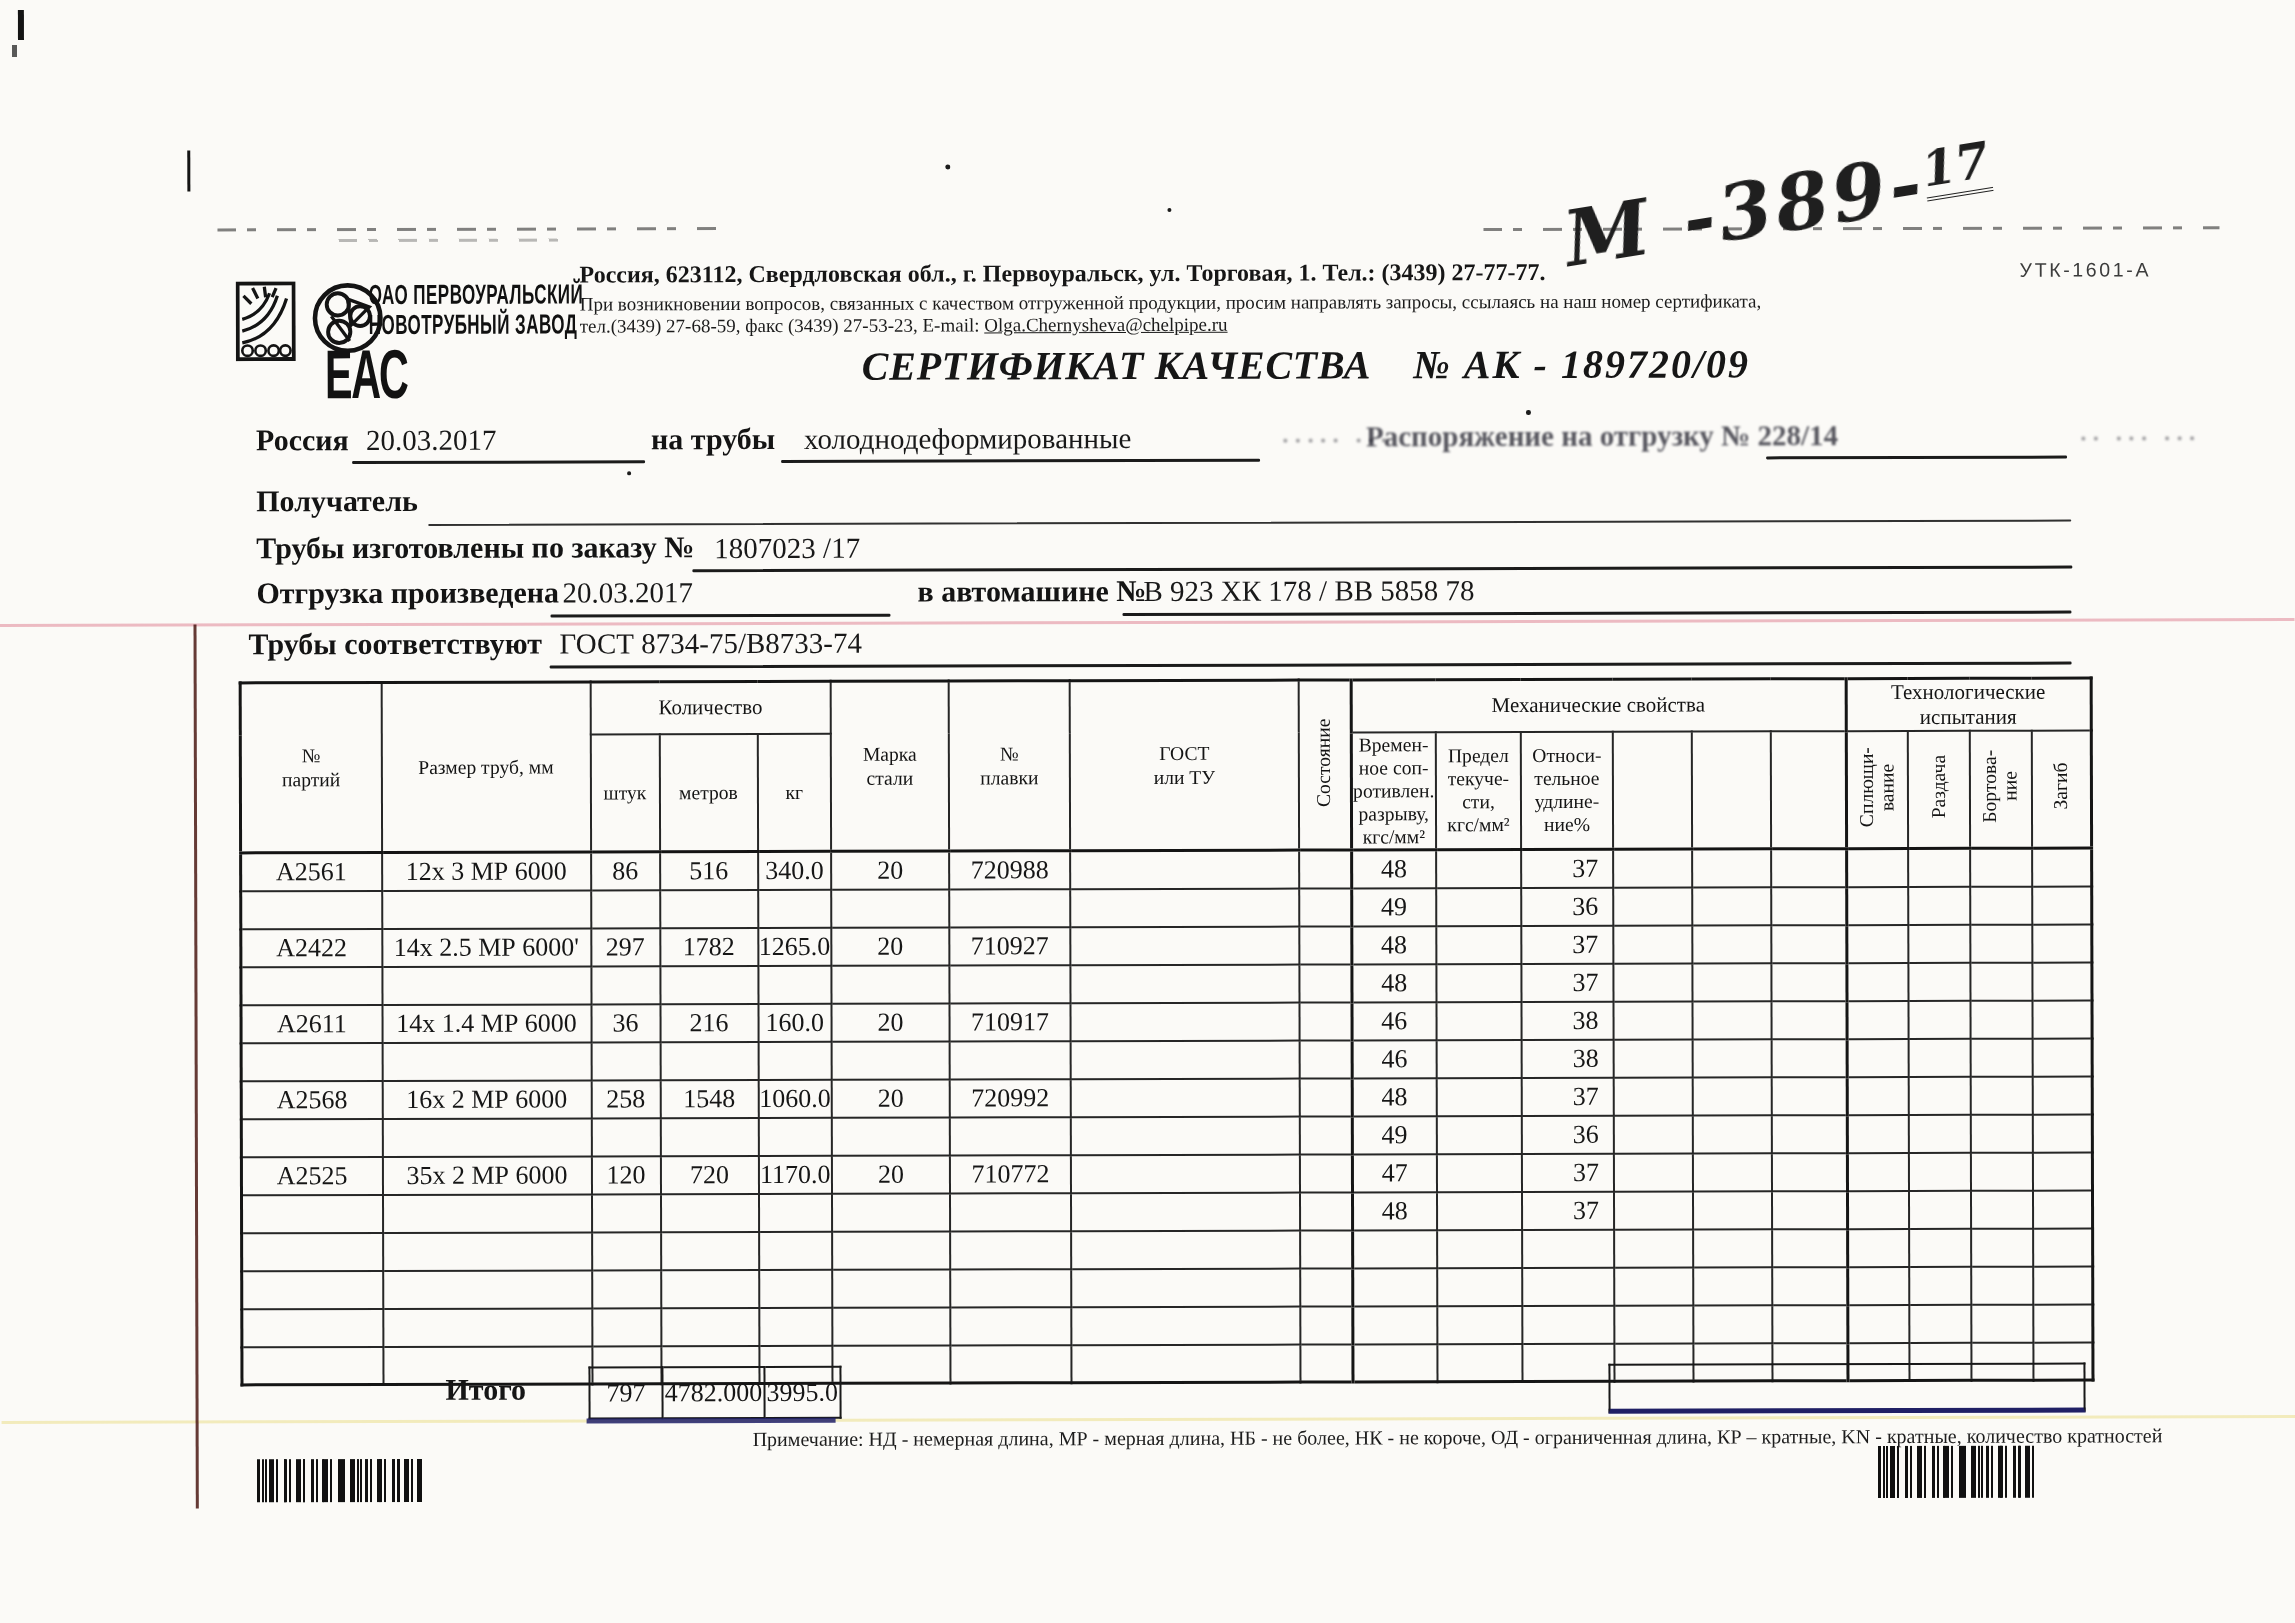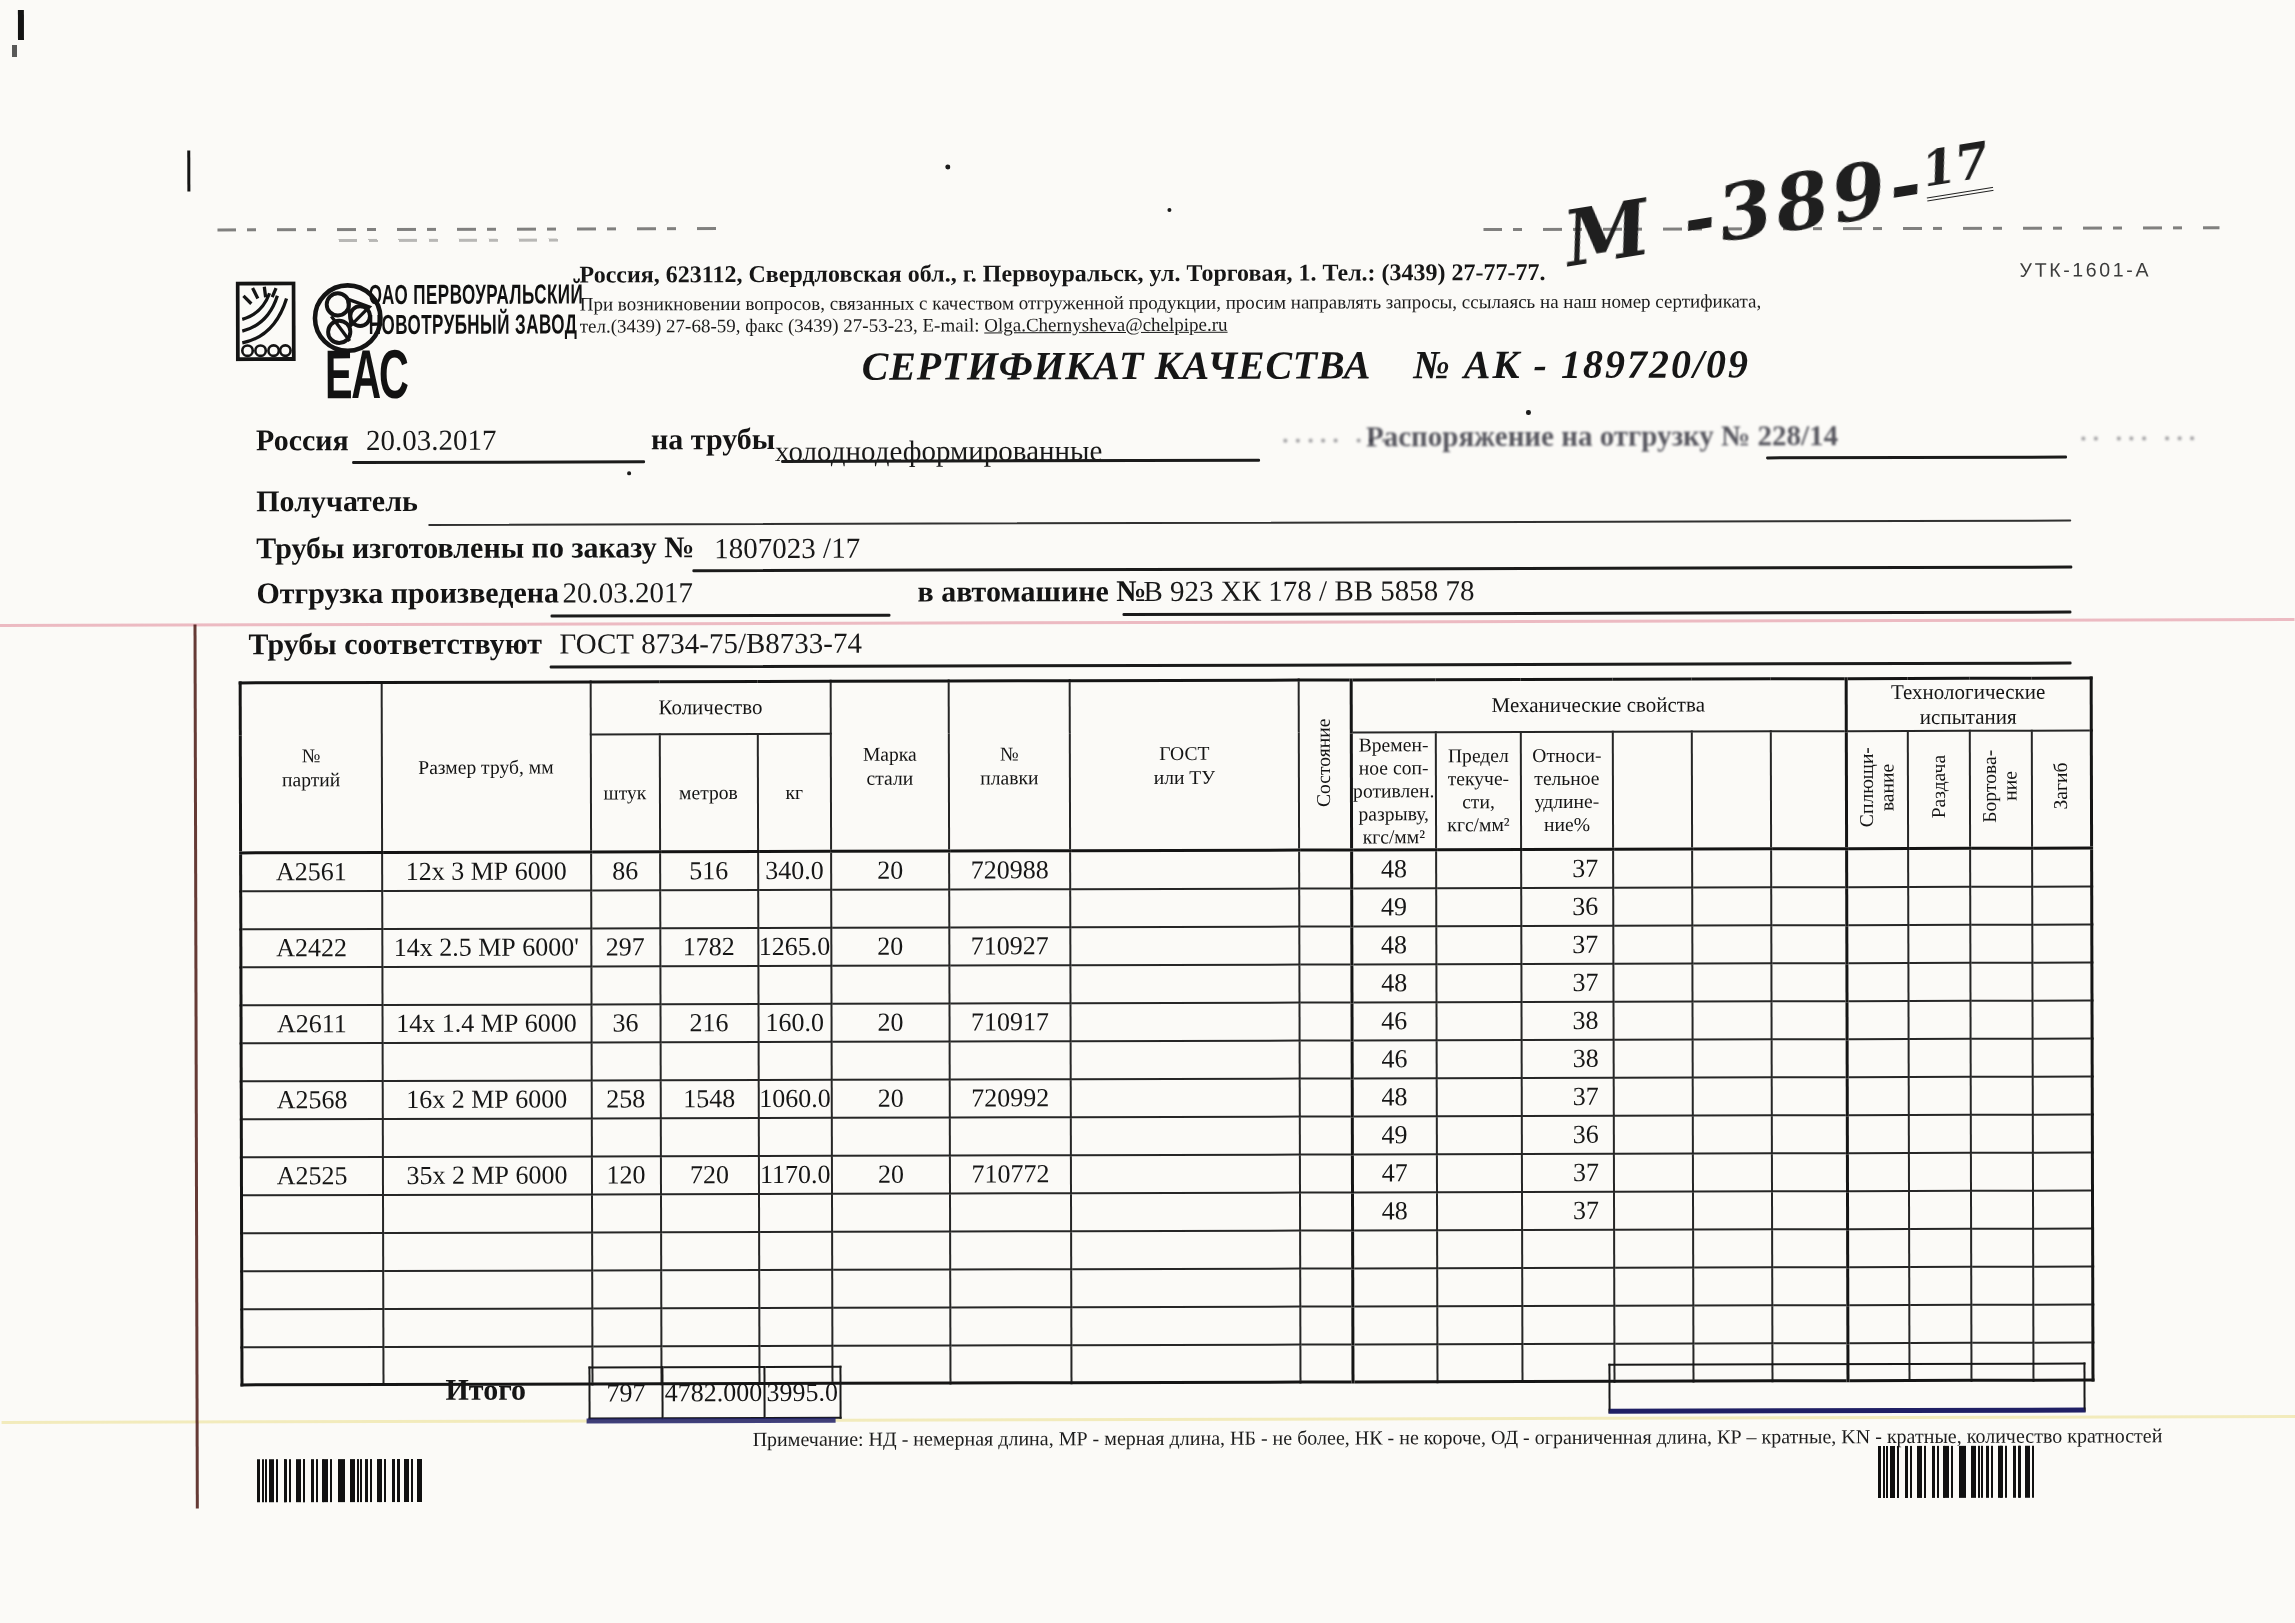--- a/index.html
+++ b/index.html
@@ -148,21 +148,21 @@
   </div>
 
   <div class="title">
     <span>СЕРТИФИКАТ КАЧЕСТВА</span><span class="num">№  АК - 189720/09</span>
   </div>
 
   <span class="flabel" style="left:257px;top:423px;">Россия</span>
   <span class="fval" style="left:367px;top:424px;">20.03.2017</span>
   <div class="uline" style="left:353px;top:459px;width:293px;"></div>
   <span class="flabel" style="left:652px;top:423px;">на трубы</span>
-  <span class="fval" style="left:776px;top:424px;margin-top:12px;">холоднодеформированные</span>
+  <span class="fval" style="left:805px;top:424px;">холоднодеформированные</span>
   <div class="uline" style="left:782px;top:459px;width:479px;"></div>
   <span class="smudge-dots" style="left:1282px;top:428px;">·····  ···</span>
   <span class="smudge" style="left:1367px;top:423px;">Распоряжение на отгрузку №  228/14</span>
   <div class="uline" style="left:1767px;top:458px;width:301px;height:3.3px;"></div>
   <span class="smudge-dots" style="left:2080px;top:428px;">·· ···  ···</span>
 
   <span class="flabel" style="left:257px;top:484px;">Получатель</span>
   <div class="uline thin" style="left:429px;top:522px;width:1643px;"></div>
 
   <span class="flabel" style="left:257px;top:531px;">Трубы изготовлены по заказу №</span>

